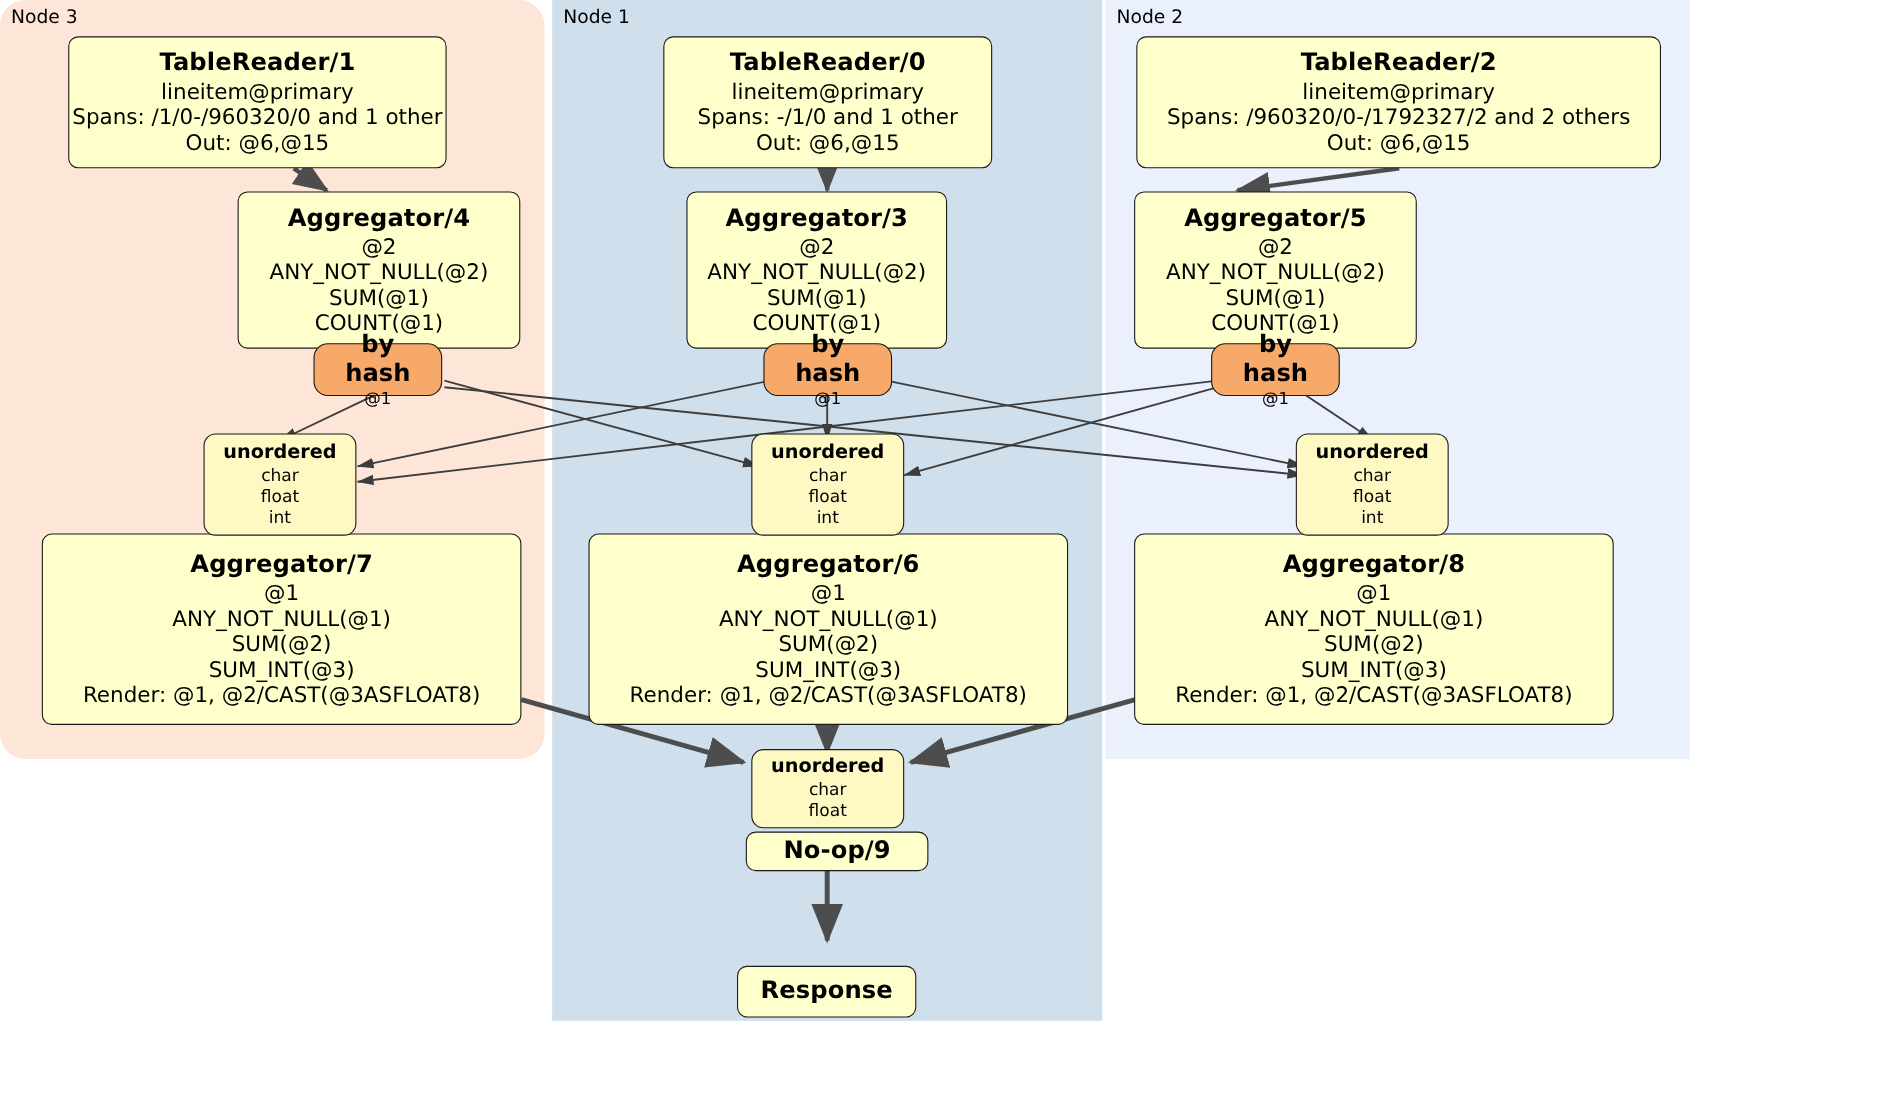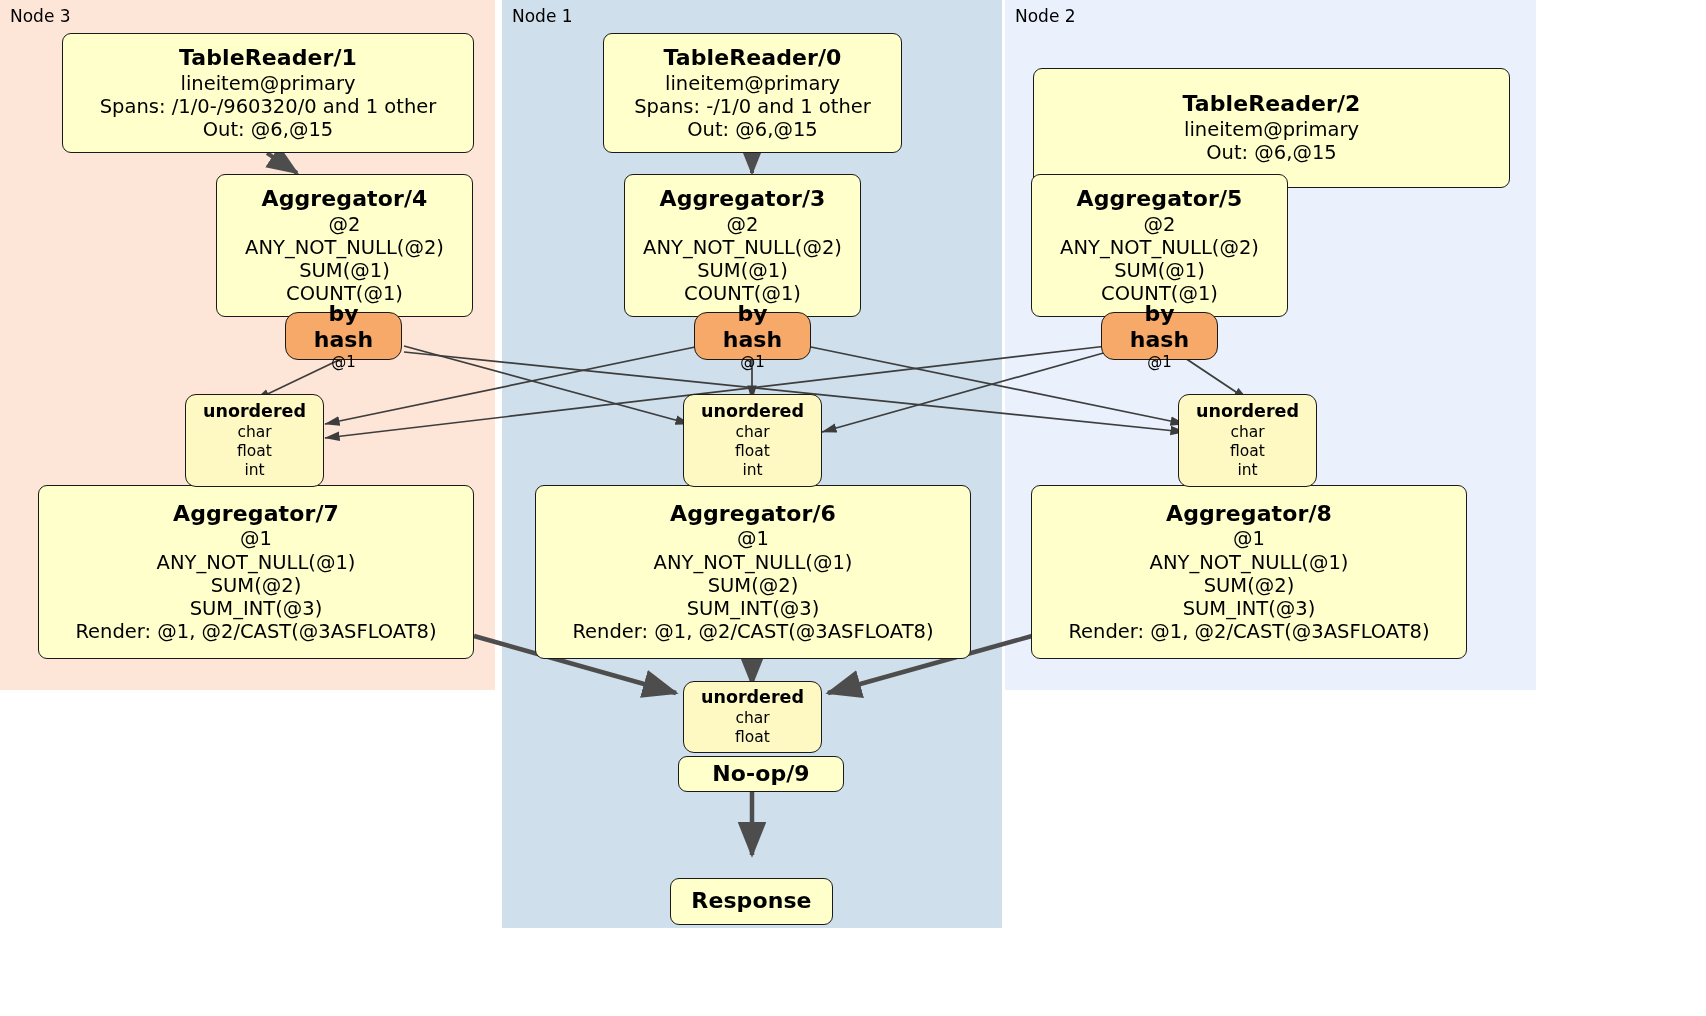--- a/index.html
+++ b/index.html
@@ -9,21 +9,21 @@
     width:1706px;height:1016px;position:relative;overflow:hidden;
   }
   #canvas{position:absolute;left:0;top:0;width:1706px;height:1016px;}
 
   
   .node-panel{position:absolute;box-sizing:border-box;}
   .node-label{
     position:absolute;left:10px;top:6px;
     font-size:17px;color:#000;white-space:nowrap;
   }
-  #panel-node3{left:0px;  top:0px; width:495px;  height:690px; background:#fde5d8;}
+  #panel-node3{left:0px;  top:0px; width:495px;  height:690px; background:#fde5d8;border-radius:23px;}
   #panel-node1{left:502px;top:0px; width:500px;  height:928px; background:#cfdfeb;}
   #panel-node2{left:1005px;top:0px;width:531px;  height:690px; background:#eaf0fc;}
 
   
   #edges{position:absolute;left:0;top:0;width:1706px;height:1016px;pointer-events:none;}
 
   
   .box{
     position:absolute;box-sizing:border-box;
     border:1.6px solid #1a1a1a;
@@ -110,37 +110,38 @@
       <path d="M474,636 L676,693" marker-end="url(#ah)"></path>
       <path d="M752,658 L752,684" marker-end="url(#ah)"></path>
       <path d="M1032,636 L828,693" marker-end="url(#ah)"></path>
     </g>
 
     <g>
       <path d="M752,790 L752,855" stroke="#4d4d4d" stroke-width="4.5" fill="none" marker-end="url(#ah)"></path>
     </g>
   </svg>
 
-  <div class="box proc z-low" style="left:62px;top:33px;width:412px;height:120px;">
+  <div class="box proc z-low" style="left:62px;top:33px;width:344px;height:120px;">
     <div class="title">TableReader/1</div>
     <div class="line">lineitem@primary</div>
     <div class="line">Spans: /1/0-/960320/0 and 1 other</div>
     <div class="line">Out: @6,@15</div>
   </div>
 
   <div class="box proc z-low" style="left:603px;top:33px;width:299px;height:120px;">
     <div class="title">TableReader/0</div>
     <div class="line">lineitem@primary</div>
     <div class="line">Spans: -/1/0 and 1 other</div>
     <div class="line">Out: @6,@15</div>
   </div>
 
-  <div class="box proc z-low" style="left:1033px;top:33px;width:477px;height:120px;margin-top:35px;">
+  <div class="box proc z-low" style="left:1033px;top:33px;width:477px;height:120px;">
     <div class="title">TableReader/2</div>
     <div class="line">lineitem@primary</div>
+    <div class="line">Spans: /960320/0-/1792327/2 and 2 others</div>
     <div class="line">Out: @6,@15</div>
   </div>
 
   <div class="box proc z-low" style="left:216px;top:174px;width:257px;height:143px;justify-content:center;">
     <div class="title">Aggregator/4</div>
     <div class="line">@2</div>
     <div class="line">ANY_NOT_NULL(@2)</div>
     <div class="line">SUM(@1)</div>
     <div class="line">COUNT(@1)</div>
   </div>

